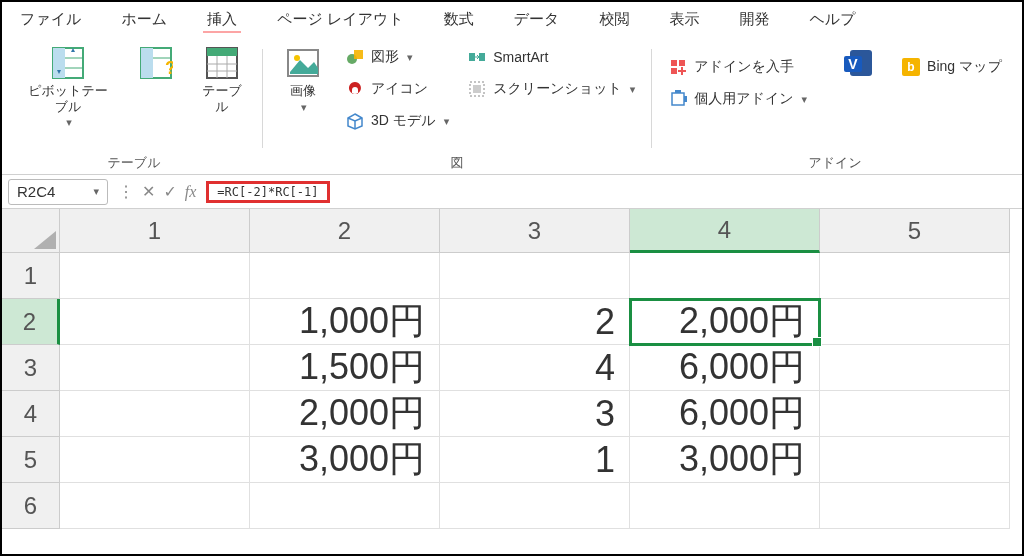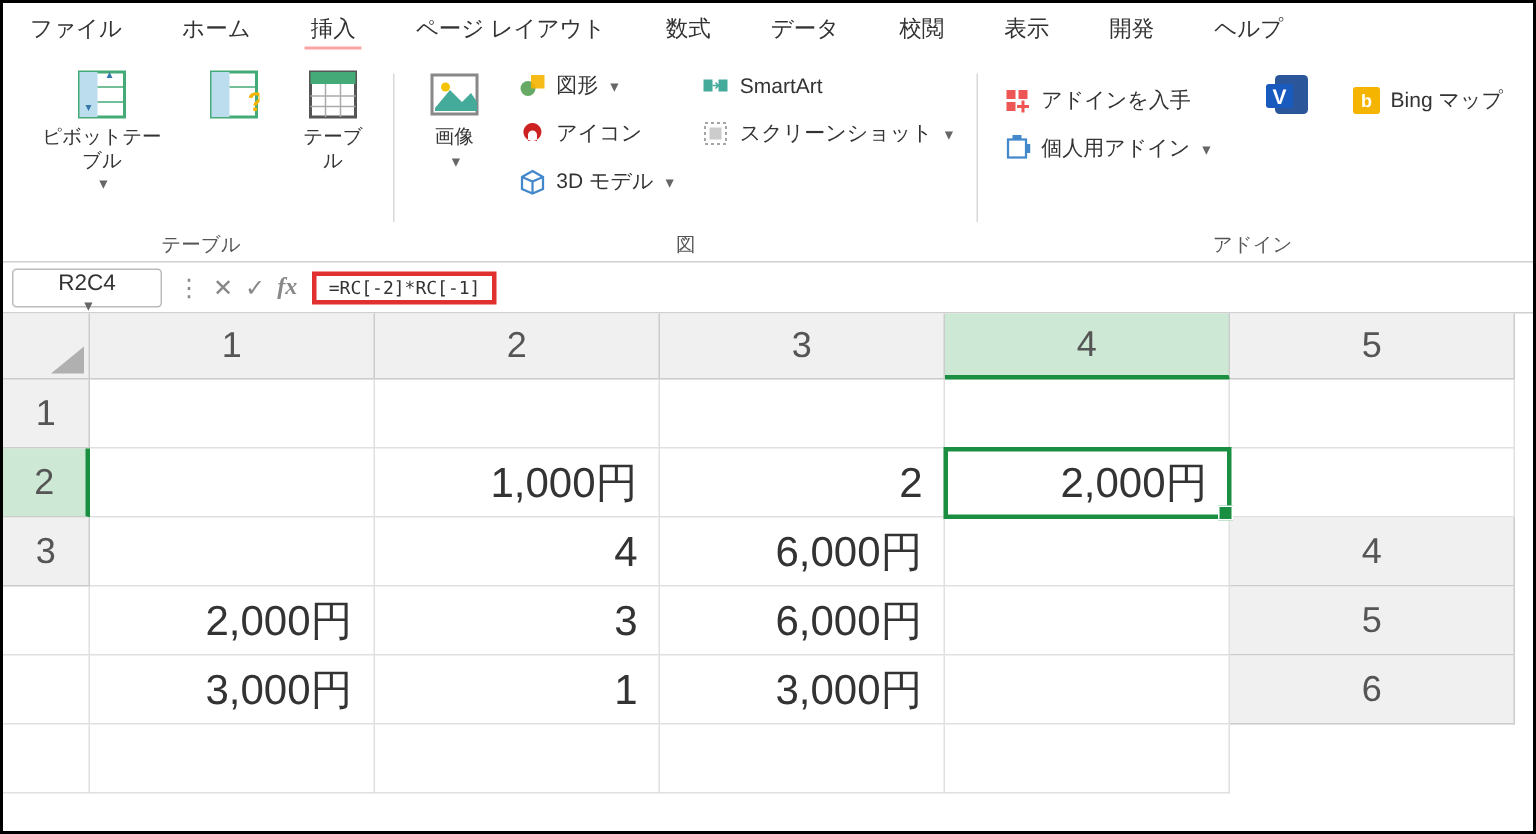--- a/index.html
+++ b/index.html
@@ -19,32 +19,32 @@
   .bigbtn .icon { width: 36px; height: 36px; display: flex; align-items: center; justify-content: center; }
   .bigbtn .lbl { font-size: 13px; text-align: center; line-height: 1.2; }
   
   .smallbtn { display: flex; align-items: center; gap: 6px; padding: 2px 4px; cursor: pointer; font-size: 14px; white-space: nowrap; }
   .smallbtn .icon { width: 20px; height: 20px; display: flex; align-items: center; justify-content: center; }
   .smallstack { display: flex; flex-direction: column; gap: 8px; align-items: flex-start; padding-top: 4px; }
   
   .dd { font-size: 11px; color: #666; margin-left: 2px; }
   
   .fbar { display: flex; align-items: center; border-bottom: 1px solid #d0d0d0; height: 34px; padding: 0 6px; font-size: 16px; }
-  .namebox { width: 100px; height: 26px; border: 1px solid #bbb; border-radius: 3px; padding: 0 8px; display: flex; align-items: center; justify-content: space-between; font-size: 15px; flex-direction: column; }
+  .namebox { width: 100px; height: 26px; border: 1px solid #bbb; border-radius: 3px; padding: 0 8px; display: flex; align-items: center; justify-content: space-between; font-size: 15px; }
   .fbtns { display: flex; gap: 8px; padding: 0 10px; color: #888; font-size: 16px; align-items: center; }
-  .fx { font-style: italic; font-family: Georgia, serif; font-weight: bold; }
+  .fx { font-style: italic; font-family: Georgia, serif; }
   .formula-wrap { border: 3px solid #e03030; padding: 1px 8px; font-size: 12px; font-family: Consolas, monospace; }
   
   .grid { display: grid; grid-template-columns: 58px repeat(5, 190px); grid-auto-rows: 46px; }
   .ch, .rh { background: #f0f0f0; display: flex; align-items: center; justify-content: center; font-size: 24px; color: #555; }
   .ch { border-right: 1px solid #ccc; border-bottom: 1px solid #ccc; }
   .rh { border-right: 1px solid #ccc; border-bottom: 1px solid #ccc; font-size: 24px; }
   .corner { background: #f0f0f0; border-right: 1px solid #ccc; border-bottom: 1px solid #ccc; position: relative; }
   .corner::after { content: ""; position: absolute; right: 3px; bottom: 3px; width: 0; height: 0; border-style: solid; border-width: 0 0 18px 22px; border-color: transparent transparent #b0b0b0 transparent; }
-  .cell { border-right: 1px solid #e0e0e0; border-bottom: 1px solid #e0e0e0; display: flex; align-items: center; justify-content: flex-end; padding: 0 14px; font-size: 28px; }
+  .cell { border-right: 1px solid #e0e0e0; border-bottom: 1px solid #e0e0e0; display: flex; align-items: center; justify-content: flex-end; padding: 0 14px; font-size: 36px; }
   .ch.sel { background: #cde8d4; border-bottom: 3px solid #1a8f42; }
   .rh.sel { background: #cde8d4; border-right: 3px solid #1a8f42; }
   .cell.active { outline: 3px solid #1a8f42; outline-offset: -2px; position: relative; }
   .cell.active::after { content: ""; position: absolute; right: -3px; bottom: -3px; width: 8px; height: 8px; background: #1a8f42; border: 1px solid #fff; }
 </style>
 </head>
 <body>
 
 <div class="menubar">
   <div>ファイル</div>
@@ -262,20 +262,21 @@
 
   <div class="rh sel">2</div>
   <div class="cell"></div>
   <div class="cell">1,000円</div>
   <div class="cell">2</div>
   <div class="cell active">2,000円</div>
   <div class="cell"></div>
 
   <div class="rh">3</div>
   <div class="cell"></div>
+  <div class="cell">1,500円</div>
   <div class="cell">4</div>
   <div class="cell">6,000円</div>
   <div class="cell"></div>
 
   <div class="rh">4</div>
   <div class="cell"></div>
   <div class="cell">2,000円</div>
   <div class="cell">3</div>
   <div class="cell">6,000円</div>
   <div class="cell"></div>

